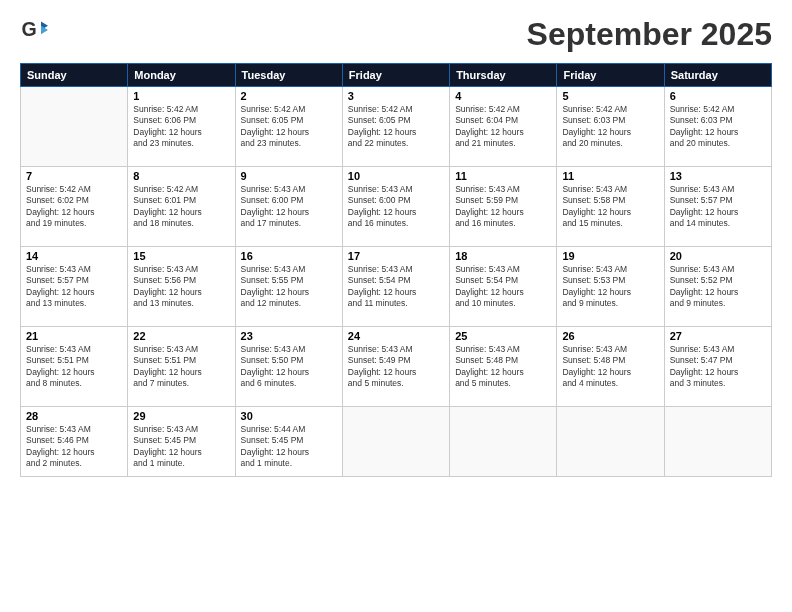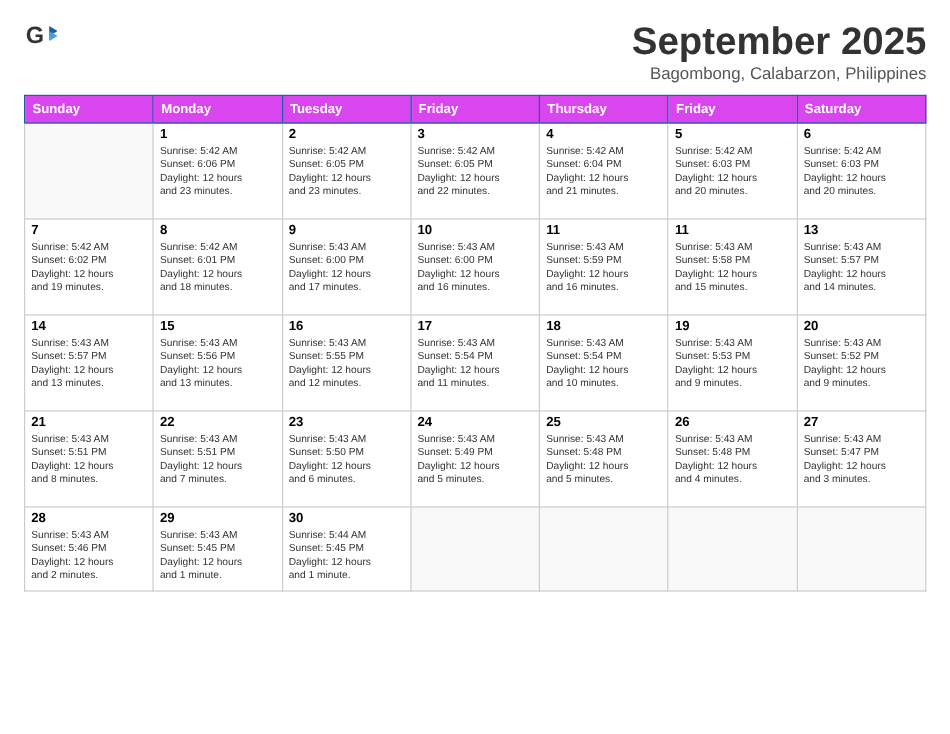--- a/index.html
+++ b/index.html
@@ -50,21 +50,21 @@
     .location {
       font-size: 14px;
       color: #555;
     }
     .calendar {
       width: 100%;
       border-collapse: collapse;
       font-size: 9.5px;
     }
     .calendar th {
-      background: #d946ef;
+      background: #0f172a;
       color: white;
       text-align: left;
       padding: 5px 6px;
       font-size: 11px;
       font-weight: bold;
       border: 1px solid #1a5fa8;
     }
     .calendar td {
       border: 1px solid #ccc;
       vertical-align: top;
@@ -97,21 +97,20 @@
   <div class="header">
     <div class="logo">
       <svg class="logo-icon" viewBox="0 0 40 40">
         <text x="2" y="28" font-size="28" font-weight="bold" fill="#333">G</text>
         <polygon points="30,8 40,14 30,20" fill="#1a5fa8"></polygon>
         <polygon points="30,14 40,20 30,26" fill="#4a9fd4"></polygon>
       </svg>
     </div>
     <div class="title-block">
       <div class="month-title">September 2025</div>
-      <div class="location">Bagombong, Calabarzon, Philippines</div>
     </div>
   </div>
 
   <table class="calendar">
     <thead>
       <tr>
       <th>Sunday</th>
           <th>Monday</th>
           <th>Tuesday</th>
           <th>Friday</th>

